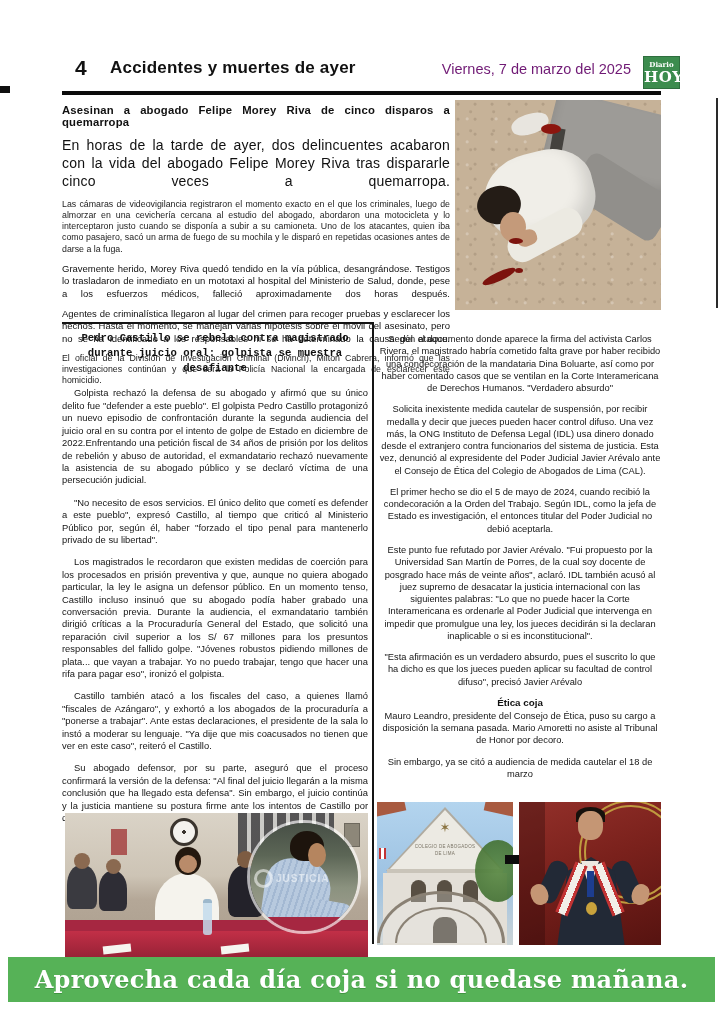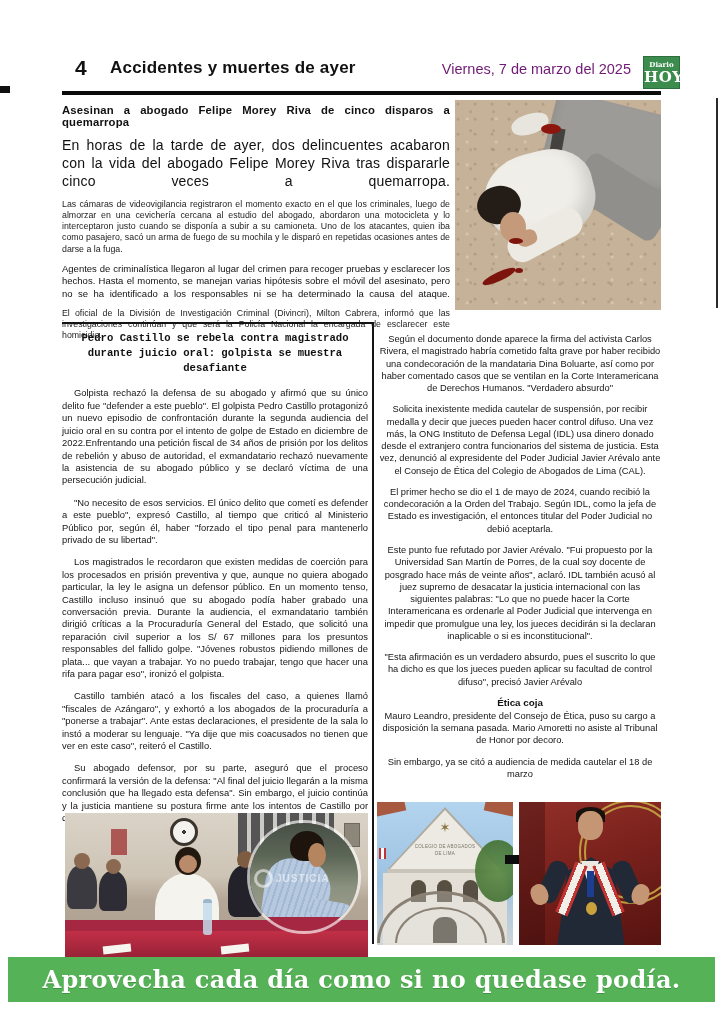--- a/index.html
+++ b/index.html
@@ -159,20 +159,21 @@
     </div>
     <div class="header-rule"></div>
     <div class="mark-left"></div>
     <div class="mark-right"></div>
   </div>
 
   <div class="lead-text">
     <h1>Asesinan a abogado Felipe Morey Riva de cinco disparos a quemarropa</h1>
     <p class="lede">En horas de la tarde de ayer, dos delincuentes acabaron con la vida del abogado Felipe Morey Riva tras dispararle cinco veces a quemarropa.</p>
     <p class="sm">Las cámaras de videovigilancia registraron el momento exacto en el que los criminales, luego de almorzar en una cevichería cercana al estudio del abogado, abordaron una motocicleta y lo interceptaron justo cuando se disponía a subir a su camioneta. Uno de los atacantes, quien iba como pasajero, sacó un arma de fuego de su mochila y le disparó en repetidas ocasiones antes de darse a la fuga.</p>
+    <p class="spread">Gravemente herido, Morey Riva quedó tendido en la vía pública, desangrándose. Testigos lo trasladaron de inmediato en un mototaxi al hospital del Ministerio de Salud, donde, pese a los esfuerzos médicos, falleció aproximadamente dos horas después.</p>
     <p class="spread">Agentes de criminalística llegaron al lugar del crimen para recoger pruebas y esclarecer los hechos. Hasta el momento, se manejan varias hipótesis sobre el móvil del asesinato, pero no se ha identificado a los responsables ni se ha determinado la causa del ataque.</p>
     <p class="sm">El oficial de la División de Investigación Criminal (Divincri), Milton Cabrera, informó que las investigaciones continúan y que será la Policía Nacional la encargada de esclarecer este homicidio.</p>
   </div>
 
   <div class="photo photo-crime">
     <div class="cp-pants"></div>
     <div class="cp-leg"></div>
     <div class="cp-belt"></div>
     <div class="cp-shoe"></div>
     <div class="cp-blood-shoe"></div>
@@ -194,21 +195,21 @@
     <p>Golpista rechazó la defensa de su abogado y afirmó que su único delito fue "defender a este pueblo". El golpista Pedro Castillo protagonizó un nuevo episodio de confrontación durante la segunda audiencia del juicio oral en su contra por el intento de golpe de Estado en diciembre de 2022.Enfrentando una petición fiscal de 34 años de prisión por los delitos de rebelión y abuso de autoridad, el exmandatario rechazó nuevamente la asistencia de su abogado público y se declaró víctima de una persecución judicial.</p>
     <p>"No necesito de esos servicios. El único delito que cometí es defender a este pueblo", expresó Castillo, al tiempo que criticó al Ministerio Público por, según él, haber "forzado el tipo penal para mantenerlo privado de su libertad".</p>
     <p>Los magistrados le recordaron que existen medidas de coerción para los procesados en prisión preventiva y que, aunque no quiera abogado particular, la ley le asigna un defensor público. En un momento tenso, Castillo incluso insinuó que su abogado podía haber grabado una conversación previa. Durante la audiencia, el exmandatario también dirigió críticas a la Procuraduría General del Estado, que solicitó una reparación civil superior a los S/ 67 millones para los presuntos responsables del fallido golpe. "Jóvenes robustos pidiendo millones de plata... que vayan a trabajar. Yo no puedo trabajar, tengo que hacer una rifa para pagar eso", ironizó el golpista.</p>
     <p>Castillo también atacó a los fiscales del caso, a quienes llamó "fiscales de Azángaro", y exhortó a los abogados de la procuraduría a "ponerse a trabajar". Ante estas declaraciones, el presidente de la sala lo instó a moderar su lenguaje. "Ya dije que mis coacusados no tienen que ver en este caso", reiteró el Castillo.</p>
     <p>Su abogado defensor, por su parte, aseguró que el proceso confirmará la versión de la defensa: "Al final del juicio llegarán a la misma conclusión que ha llegado esta defensa". Sin embargo, el juicio continúa y la justicia mantiene su postura firme ante los intentos de Castillo por deslegitimar el proceso.</p>
   </div>
 
   <div class="col-right">
     <p>Según el documento donde aparece la firma del activista Carlos Rivera, el magistrado habría cometido falta grave por haber recibido una condecoración de la mandataria Dina Boluarte, así como por haber comentado casos que se ventilan en la Corte Interamericana de Derechos Humanos. "Verdadero absurdo"</p>
     <p>Solicita inexistente medida cautelar de suspensión, por recibir medalla y decir que jueces pueden hacer control difuso. Una vez más, la ONG Instituto de Defensa Legal (IDL) usa dinero donado desde el extranjero contra funcionarios del sistema de justicia. Esta vez, denunció al expresidente del Poder Judicial Javier Arévalo ante el Consejo de Ética del Colegio de Abogados de Lima (CAL).</p>
-    <p>El primer hecho se dio el 1 de mayo de 2024, cuando recibió la condecoración a la Orden del Trabajo. Según IDL, como la jefa de Estado es investigación, el entonces titular del Poder Judicial no debió aceptarla.</p>
+    <p>El primer hecho se dio el 5 de mayo de 2024, cuando recibió la condecoración a la Orden del Trabajo. Según IDL, como la jefa de Estado es investigación, el entonces titular del Poder Judicial no debió aceptarla.</p>
     <p>Este punto fue refutado por Javier Arévalo. "Fui propuesto por la Universidad San Martín de Porres, de la cual soy docente de posgrado hace más de veinte años", aclaró. IDL también acusó al juez supremo de desacatar la justicia internacional con las siguientes palabras: "Lo que no puede hacer la Corte Interamericana es ordenarle al Poder Judicial que intervenga en impedir que promulgue una ley, los jueces decidirán si la declaran inaplicable o si es inconstitucional".</p>
     <p>"Esta afirmación es un verdadero absurdo, pues el suscrito lo que ha dicho es que los jueces pueden aplicar su facultad de control difuso", precisó Javier Arévalo</p>
     <h3>Ética coja</h3>
     <p>Mauro Leandro, presidente del Consejo de Ética, puso su cargo a disposición la semana pasada. Mario Amoretti no asiste al Tribunal de Honor por decoro.</p>
     <p>Sin embargo, ya se citó a audiencia de medida cautelar el 18 de marzo</p>
   </div>
 
   <div class="photo photo-courtroom">
     <div class="cr-window"></div>
     <div class="cr-speaker"></div>
@@ -276,16 +277,16 @@
     <div class="av-sash-l"></div>
     <div class="av-sash-r"></div>
     <div class="av-medal"></div>
     <div class="av-hair"></div>
     <div class="av-face"></div>
     <div class="av-hand-l"></div>
     <div class="av-hand-r"></div>
   </div>
 
   <div class="banner">
-    <span>Aprovecha cada día como si no quedase podía.</span>
+    <span>Aprovecha cada día coja si no quedase mañana.</span>
   </div>
 
 </div>
 
 </body></html>

